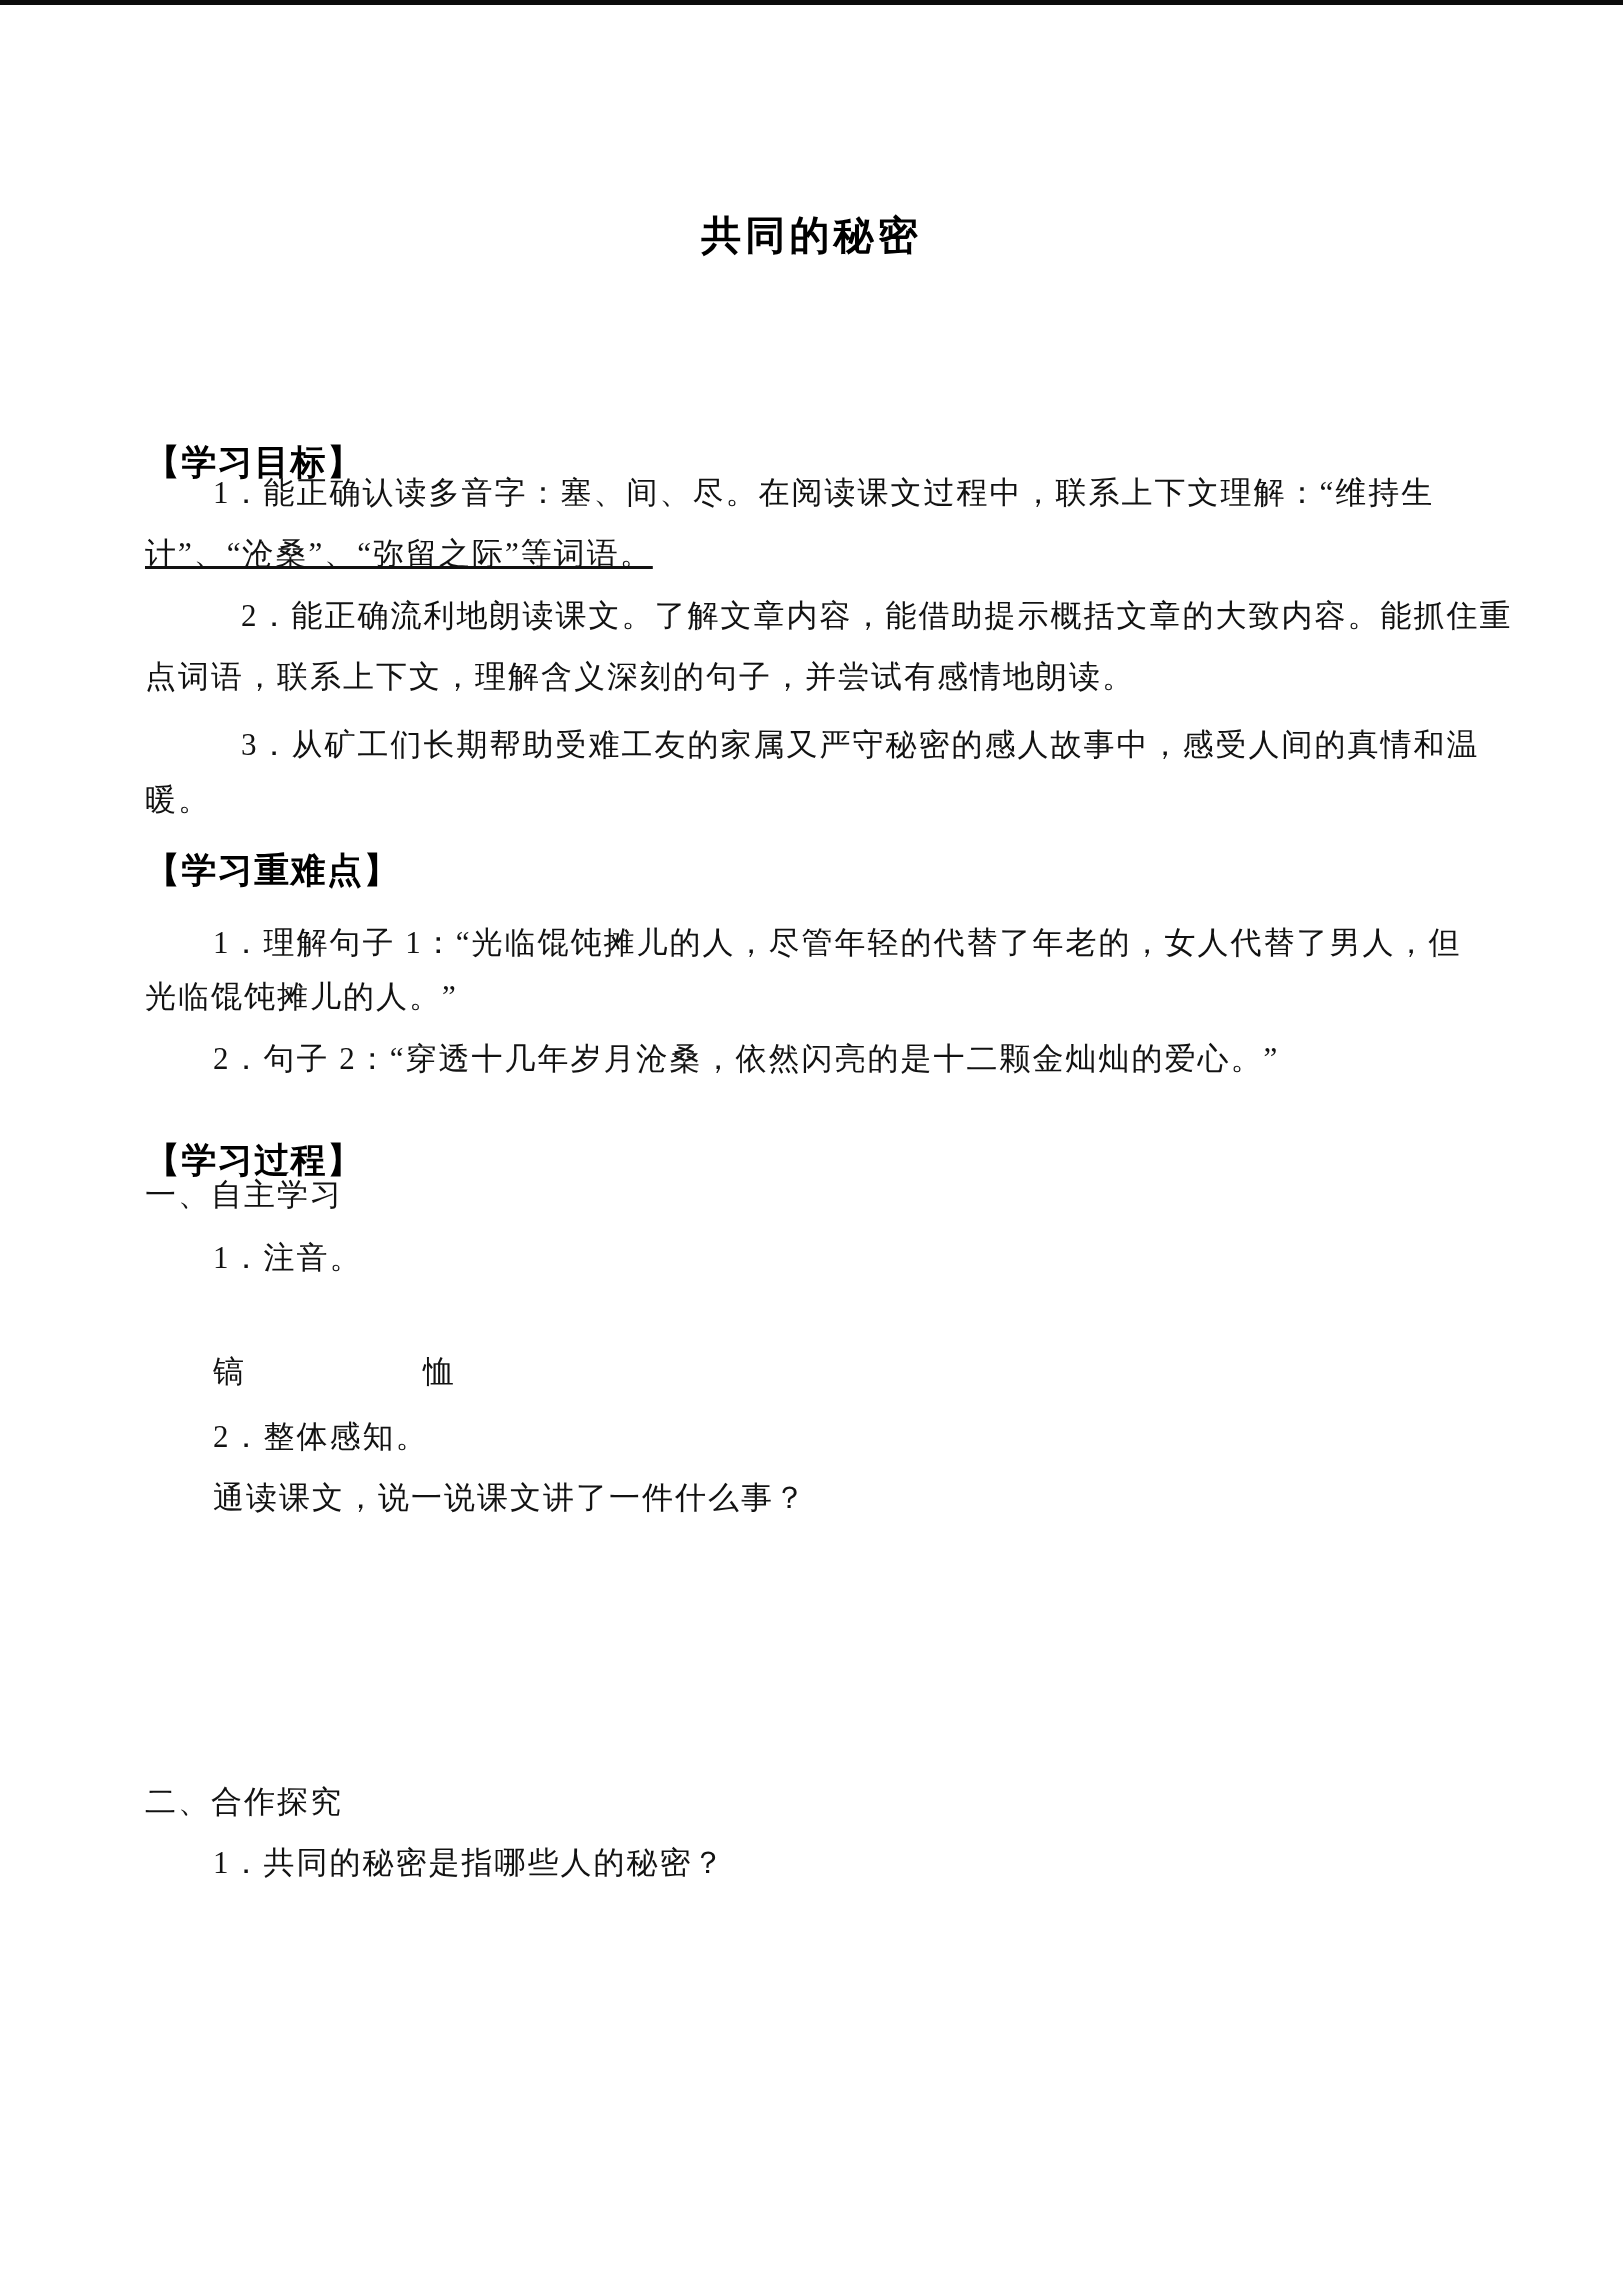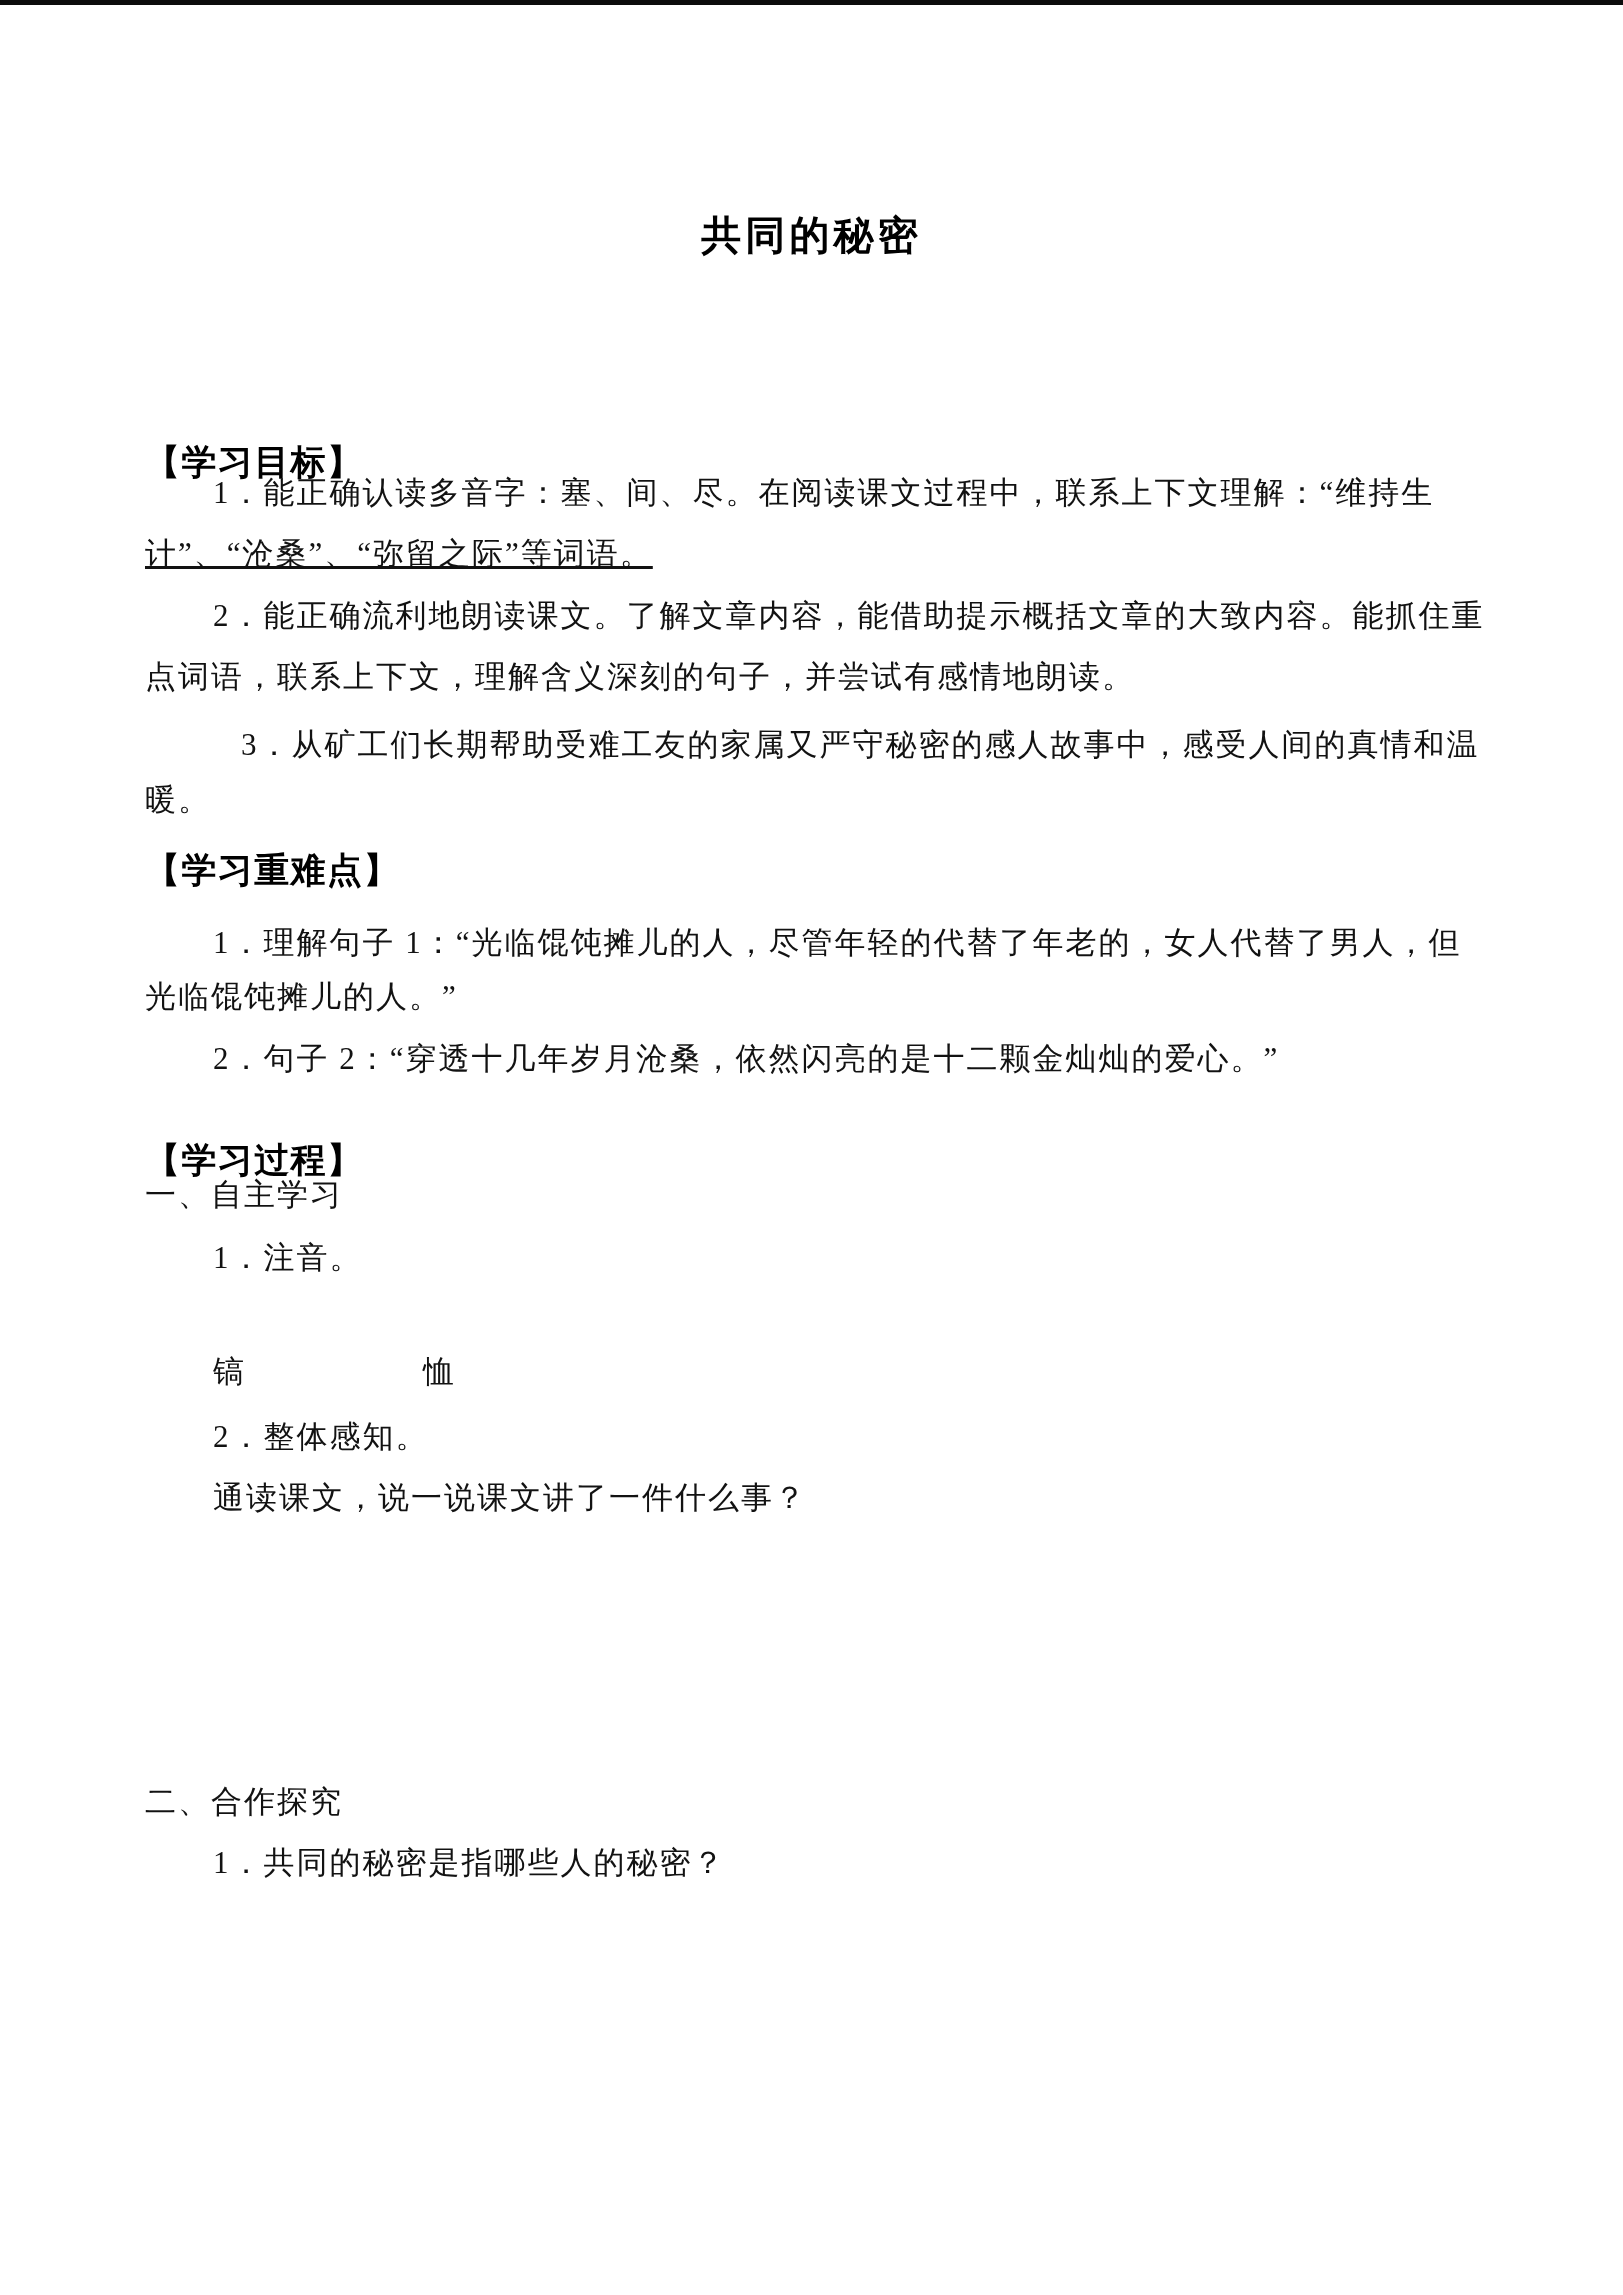--- a/index.html
+++ b/index.html
@@ -74,21 +74,21 @@
   <div id="top-edge-bar"></div>
 
   <div class="doc-title" style="top: 208px;">共同的秘密</div>
 
   <div class="ln heading indent-0" style="top: 397px; margin-top: 44px;">【学习目标】</div>
 
   <div class="ln indent-1" style="top: 474px;">1．能正确认读多音字：塞、间、尽。在阅读课文过程中，联系上下文理解：“维持生</div>
 
   <div class="ln indent-0" style="top: 535px; text-decoration: underline;">计”、“沧桑”、“弥留之际”等词语。</div>
 
-  <div class="ln indent-1" style="top: 597px;">2．能正确流利地朗读课文。了解文章内容，能借助提示概括文章的大致内容。能抓住重</div>
+  <div class="ln indent-1" style="top: 597px; margin-left: 28px;">2．能正确流利地朗读课文。了解文章内容，能借助提示概括文章的大致内容。能抓住重</div>
 
   <div class="ln indent-0" style="top: 658px;">点词语，联系上下文，理解含义深刻的句子，并尝试有感情地朗读。</div>
 
   <div class="ln indent-1" style="top: 726px; margin-left: 28px;">3．从矿工们长期帮助受难工友的家属又严守秘密的感人故事中，感受人间的真情和温</div>
 
   <div class="ln indent-0" style="top: 781px;">暖。</div>
 
   <div class="ln heading indent-0" style="top: 849px;">【学习重难点】</div>
 
   <div class="ln indent-1" style="top: 924px;">1．理解句子 1：“光临馄饨摊儿的人，尽管年轻的代替了年老的，女人代替了男人，但</div>

